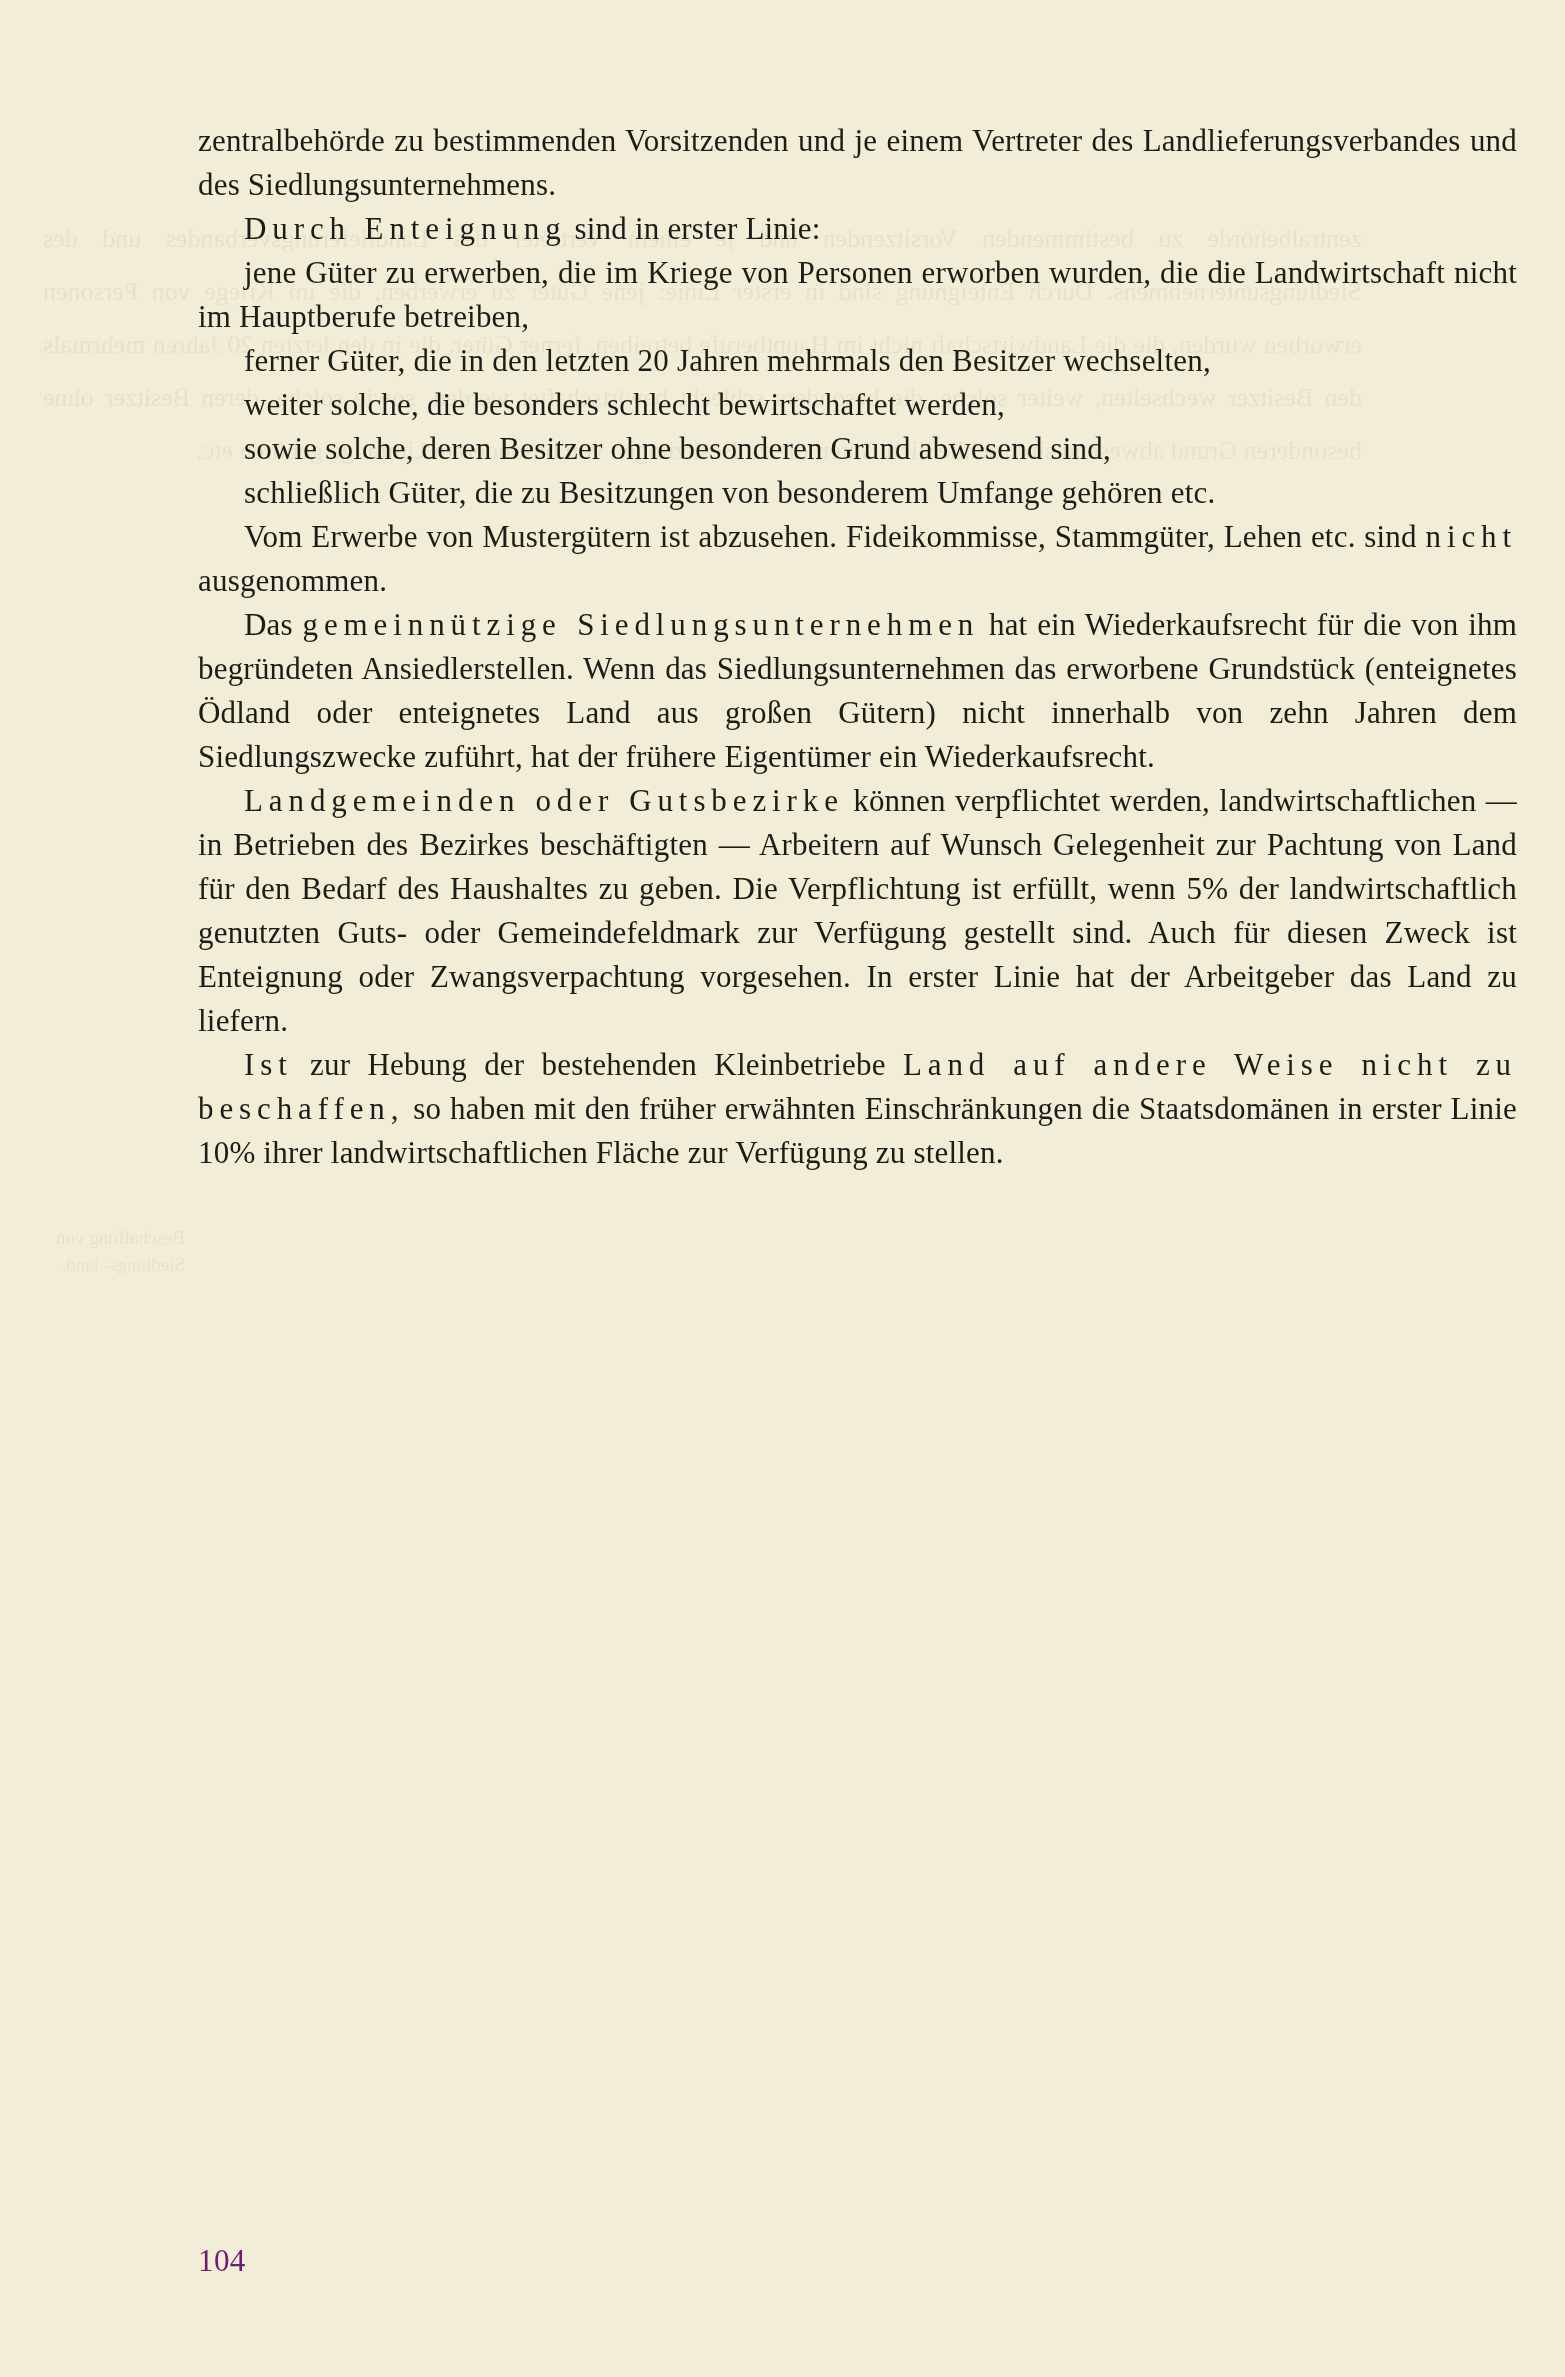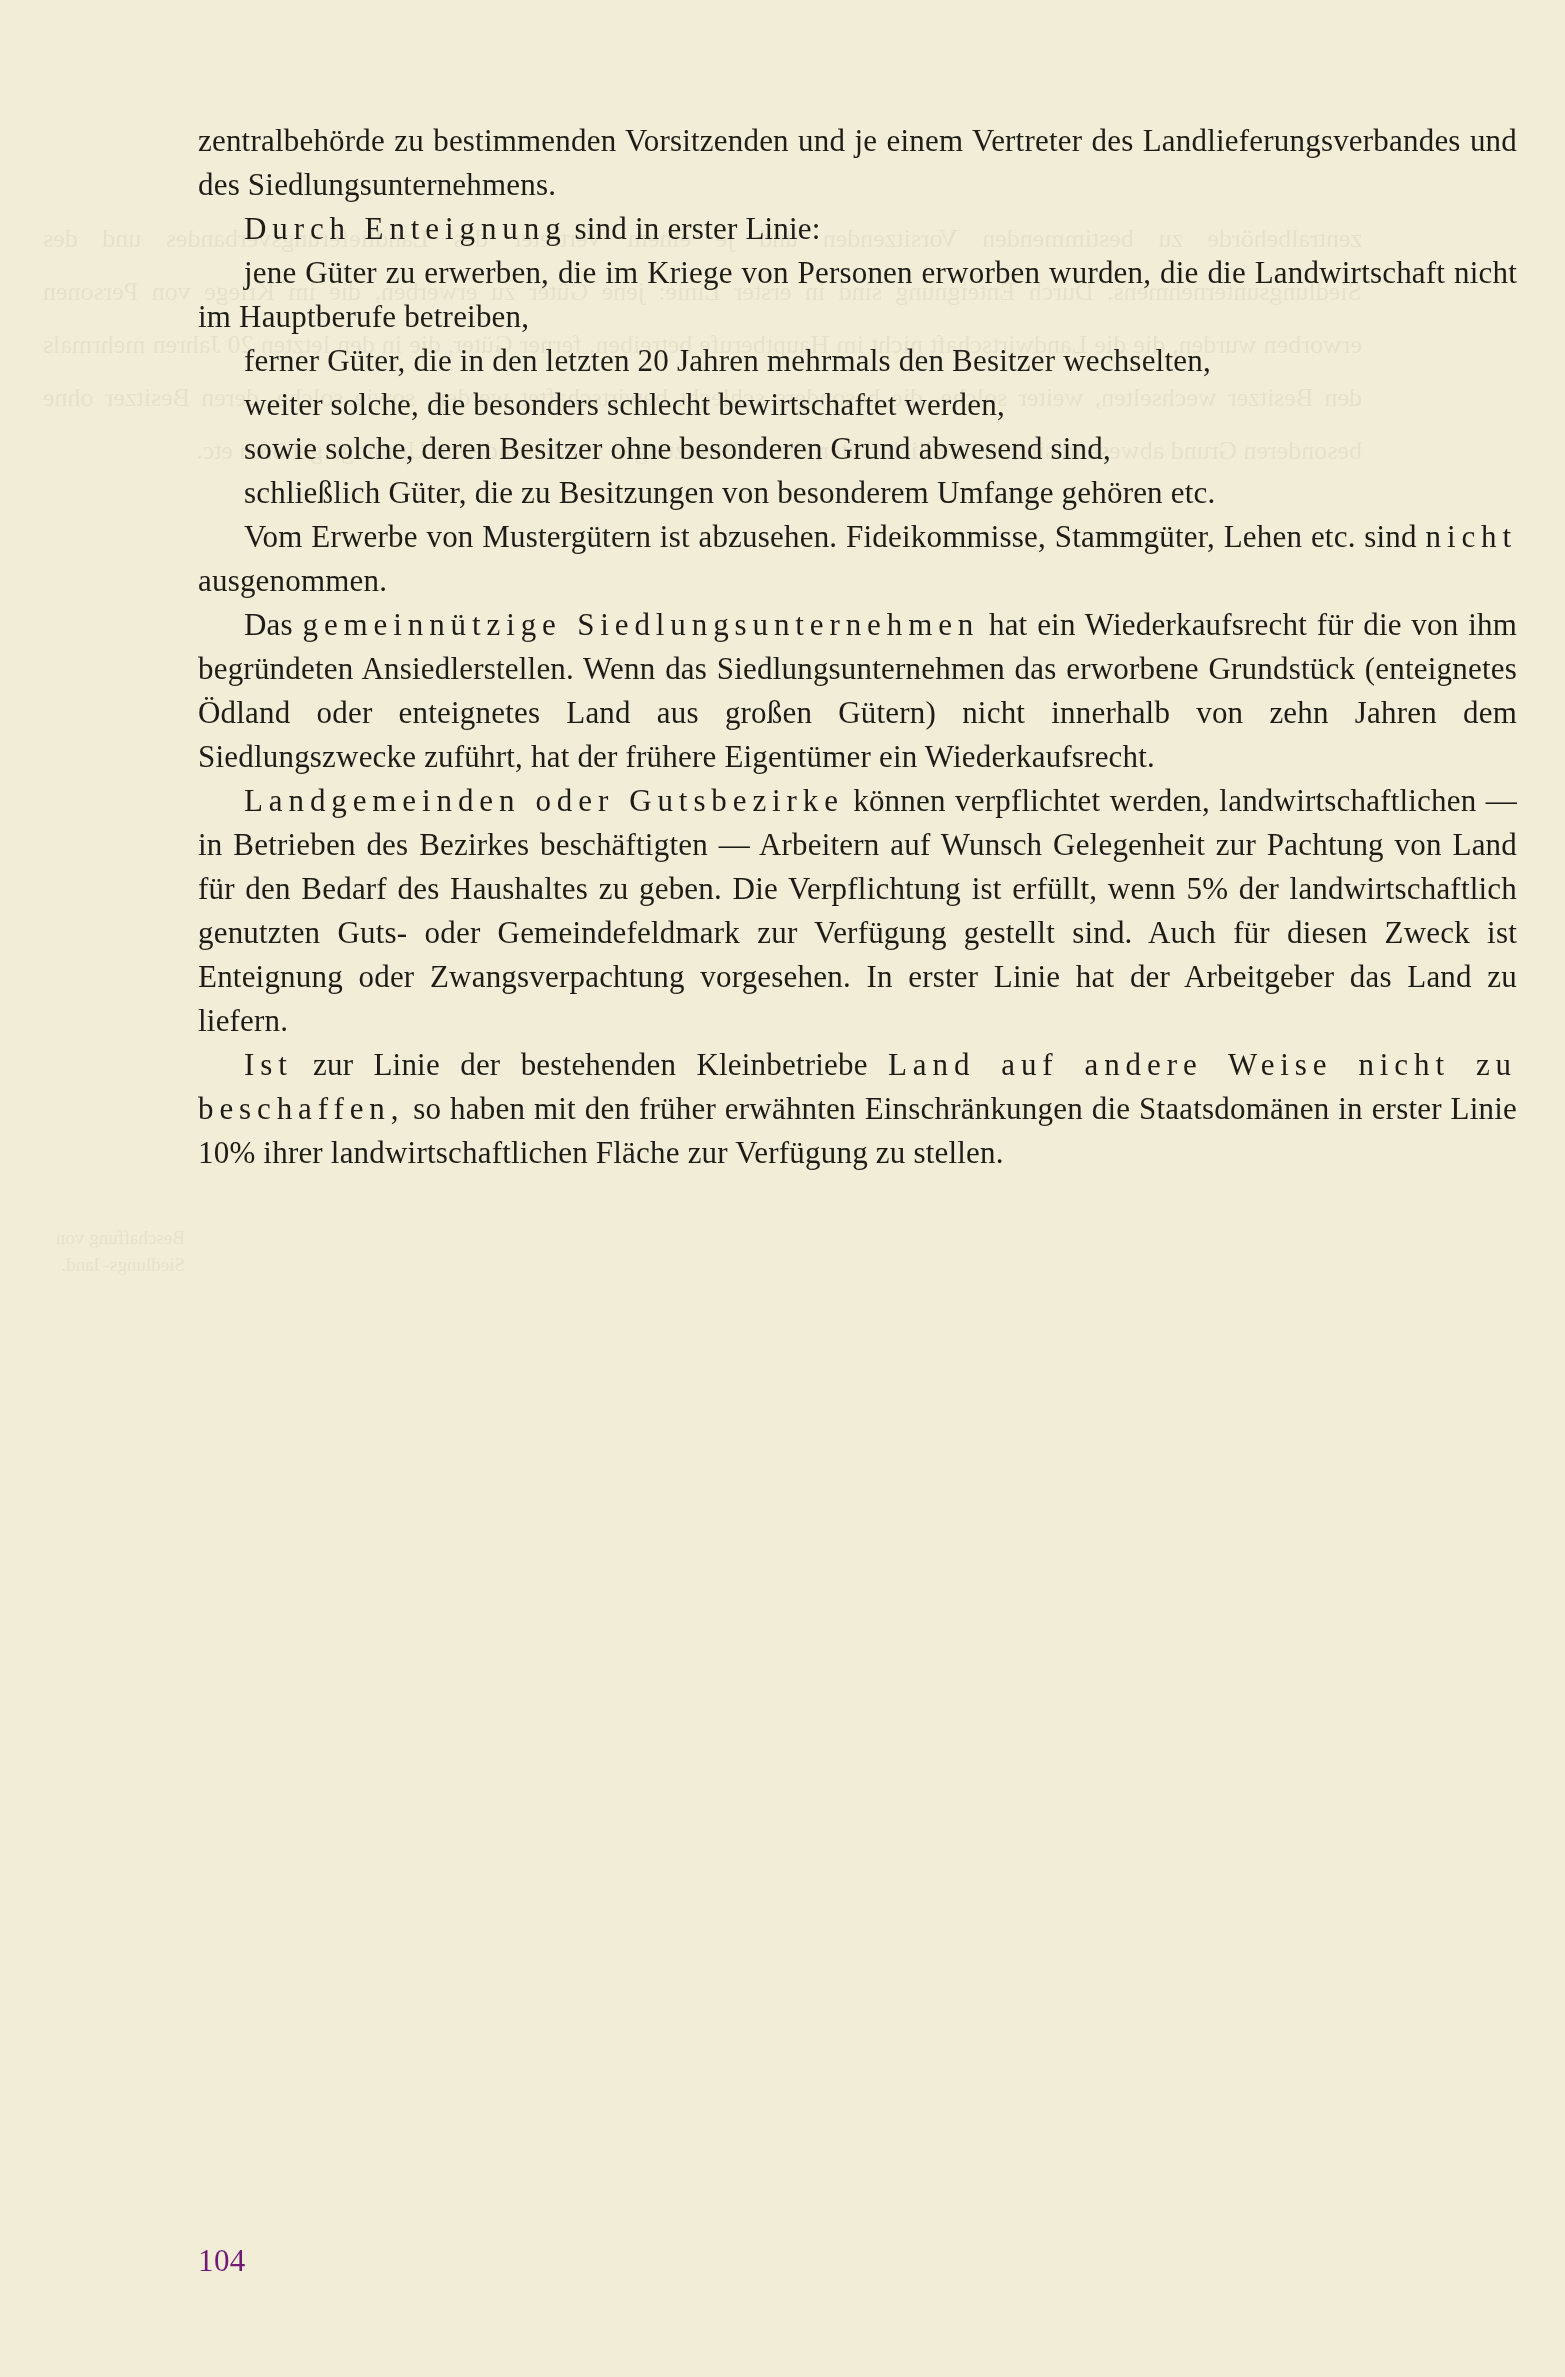--- a/index.html
+++ b/index.html
@@ -112,21 +112,21 @@
     <p class="ind"><span>sowie solche, deren Besitzer ohne besonderen Grund abwesend sind,</span></p>
 
     <p class="ind"><span>schließlich Güter, die zu Besitzungen von besonderem Umfange gehören etc.</span></p>
 
     <p class="ind"><span>Vom Erwerbe von Mustergütern ist abzusehen. Fideikommisse, Stammgüter, Lehen etc. sind </span><span class="sp">nicht</span><span> ausgenommen.</span></p>
 
     <p class="ind"><span>Das </span><span class="sp">gemeinnützige Siedlungsunternehmen</span><span> hat ein Wiederkaufsrecht für die von ihm begründeten Ansiedlerstellen. Wenn das Siedlungsunternehmen das erworbene Grundstück (enteignetes Ödland oder enteignetes Land aus großen Gütern) nicht innerhalb von zehn Jahren dem Siedlungszwecke zuführt, hat der frühere Eigentümer ein Wiederkaufsrecht.</span></p>
 
     <p class="ind"><span class="sp">Landgemeinden oder Gutsbezirke</span><span> können verpflichtet werden, landwirtschaftlichen — in Betrieben des Bezirkes beschäftigten — Arbeitern auf Wunsch Gelegenheit zur Pachtung von Land für den Bedarf des Haushaltes zu geben. Die Verpflichtung ist erfüllt, wenn 5% der landwirtschaftlich genutzten Guts- oder Gemeindefeldmark zur Verfügung gestellt sind. Auch für diesen Zweck ist Enteignung oder Zwangsverpachtung vorgesehen. In erster Linie hat der Arbeitgeber das Land zu liefern.</span></p>
 
-    <p class="ind"><span class="sp">Ist</span><span> zur Linie der bestehenden Kleinbetriebe </span><span class="sp">Land auf andere Weise nicht zu beschaffen,</span><span> so haben mit den früher erwähnten Einschränkungen die Staatsdomänen in erster Linie 10% ihrer landwirtschaftlichen Fläche zur Verfügung zu stellen.</span></p>
+    <p class="ind"><span class="sp">Ist</span><span> zur Hebung der bestehenden Kleinbetriebe </span><span class="sp">Land auf andere Weise nicht zu beschaffen,</span><span> so haben mit den früher erwähnten Einschränkungen die Staatsdomänen in erster Linie 10% ihrer landwirtschaftlichen Fläche zur Verfügung zu stellen.</span></p>
 
 
 
   </div>
 
   <div class="page-num">104</div>
 
 </div>
 
 

